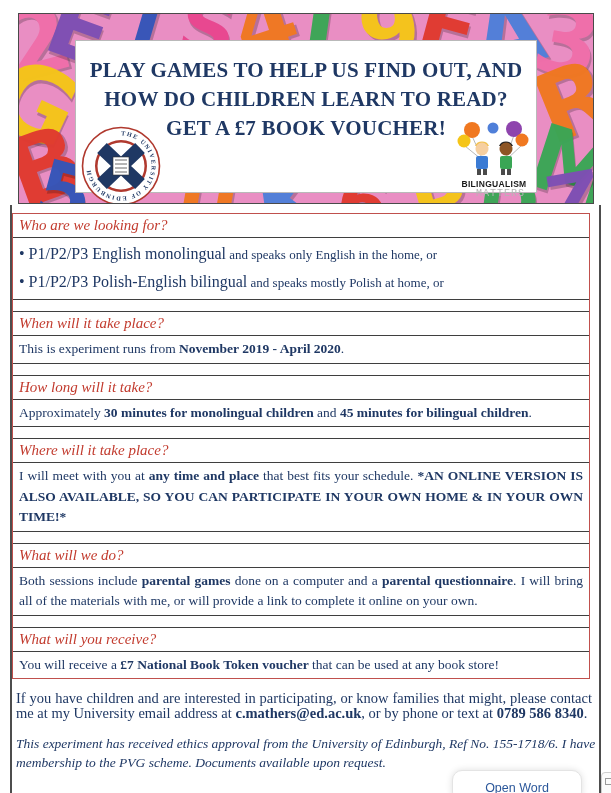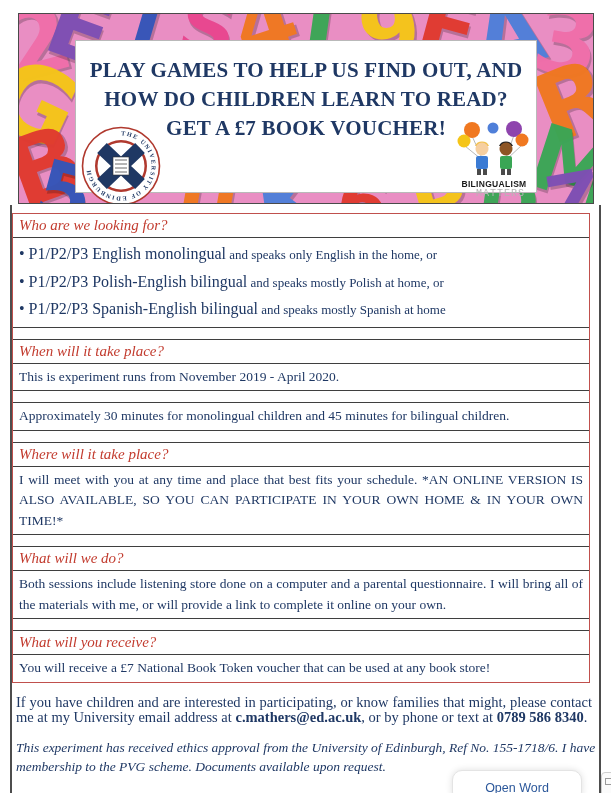--- a/index.html
+++ b/index.html
@@ -35,21 +35,21 @@
     border-left:2px solid #4d4d4d;border-right:2px solid #4d4d4d;
   }
   
   .qa{margin:8px 9px 0 0;border:1px solid var(--tableborder);}
   .q-row{
     border-bottom:1px solid #3f3f3f;padding:2px 6px;
     color:var(--red);font-style:italic;font-size:15px;line-height:19px;
   }
   .a-row{padding:3px 6px;font-size:13.5px;color:var(--navy);line-height:20.5px;}
   .a-row.just{text-align:justify;}
-  .a-row .b{font-weight:normal;}
+  .a-row .b{font-weight:bold;}
   .spacer-row{height:11px;border-top:1px solid #3f3f3f;border-bottom:1px solid #3f3f3f;}
   .bullet-line{white-space:nowrap;font-size:13px;line-height:26.5px;color:var(--navy);}
   .bullet-line .lead{font-weight:normal;font-size:16px;}
   
   .para1{
     margin:12px 7px 0 4px;font-size:14.5px;line-height:15px;color:var(--navy);
     text-align:justify;
   }
   .para1 .b{font-weight:bold;}
   .para2{
@@ -148,33 +148,33 @@
     <div class="bm-line2">MATTERS</div>
   </div>
 </div>
 
 <div class="frame">
   <div class="qa">
       <div class="q-row">Who are we looking for?</div>
       <div class="a-row">
         <div class="bullet-line"><span class="lead">• P1/P2/P3 English monolingual</span><span> and speaks only English in the home, or</span></div>
         <div class="bullet-line"><span class="lead">• P1/P2/P3 Polish-English bilingual</span><span> and speaks mostly Polish at home, or</span></div>
-        <div class="bullet-line"><span class="lead">• P1/P2/P3 Spanish-English bilingual</span><span> and speaks mostly Spanish at home</span></div>
       </div>
       <div class="spacer-row"></div>
       <div class="q-row">When will it take place?</div>
       <div class="a-row"><span>This is experiment runs from </span><span class="b">November 2019 - April 2020</span><span>.</span></div>
       <div class="spacer-row"></div>
+      <div class="q-row">How long will it take?</div>
       <div class="a-row"><span>Approximately </span><span class="b">30 minutes for monolingual children</span><span> and </span><span class="b">45 minutes for bilingual children</span><span>.</span></div>
       <div class="spacer-row"></div>
       <div class="q-row">Where will it take place?</div>
       <div class="a-row just"><span>I will meet with you at </span><span class="b">any time and place</span><span> that best fits your schedule. </span><span class="b">*AN ONLINE VERSION IS ALSO AVAILABLE, SO YOU CAN PARTICIPATE IN YOUR OWN HOME &amp; IN YOUR OWN TIME!*</span></div>
       <div class="spacer-row"></div>
       <div class="q-row">What will we do?</div>
-      <div class="a-row just"><span>Both sessions include </span><span class="b">listening store</span><span> done on a computer and a </span><span class="b">parental questionnaire</span><span>. I will bring all of the materials with me, or will provide a link to complete it online on your own.</span></div>
+      <div class="a-row just"><span>Both sessions include </span><span class="b">parental games</span><span> done on a computer and a </span><span class="b">parental questionnaire</span><span>. I will bring all of the materials with me, or will provide a link to complete it online on your own.</span></div>
       <div class="spacer-row"></div>
       <div class="q-row">What will you receive?</div>
       <div class="a-row"><span>You will receive a </span><span class="b">£7 National Book Token voucher</span><span> that can be used at any book store!</span></div>
     </div>
 
   <p class="para1"><span>If you have children and are interested in participating, or know families that might, please contact me at my University email address at </span><span class="b">c.mathers@ed.ac.uk</span><span>, or by phone or text at </span><span class="b">0789 586 8340</span><span>.</span></p>
   <p class="para2">This experiment has received ethics approval from the University of Edinburgh, Ref No. 155-1718/6. I have membership to the PVG scheme. Documents available upon request.</p>
 </div>
 
 <div class="openword">

